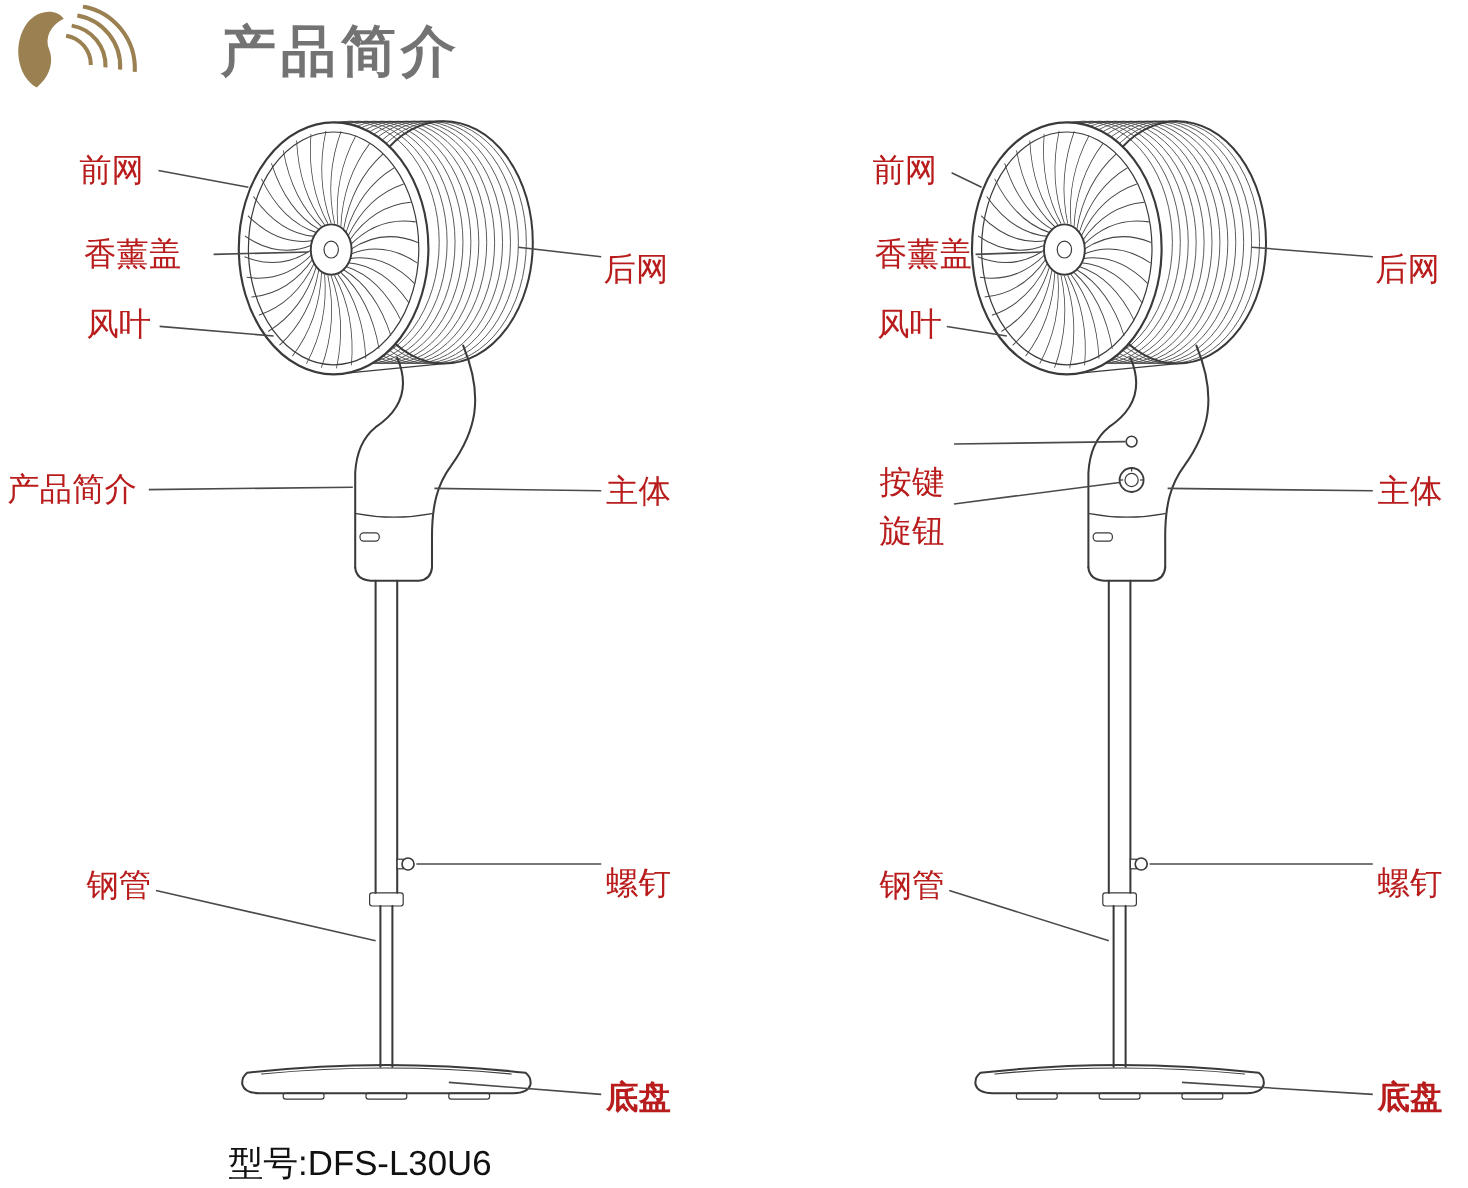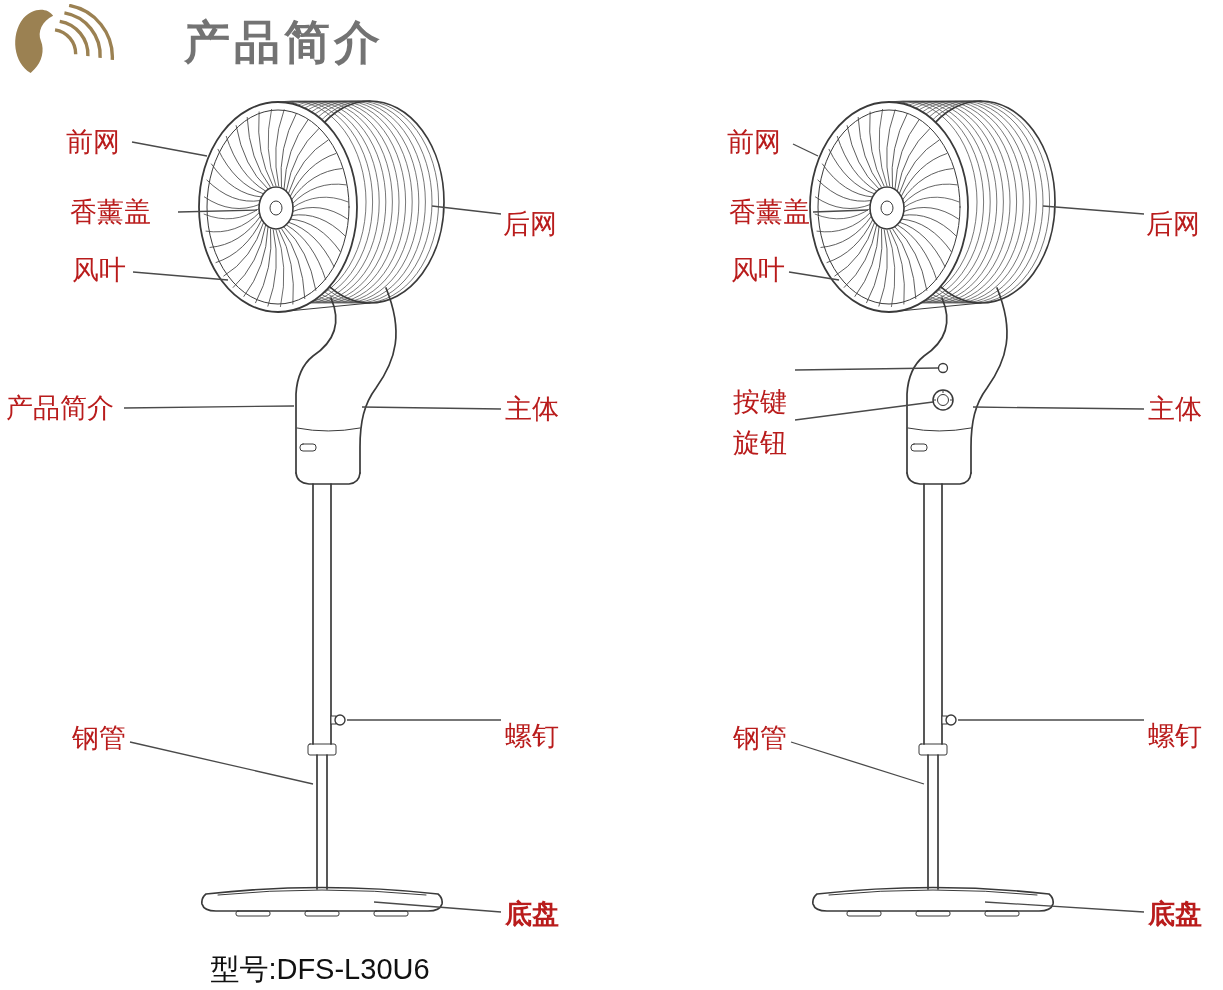--- a/index.html
+++ b/index.html
@@ -36,21 +36,21 @@
   .lb-screw{top:612px;left:505px;margin-top:16px;}
   .lb-base{top:806px;left:505px;font-weight:bold;}
   .pR .lb-front{left:116px;}
   .pR .lb-aroma{left:118px;}
   .pR .lb-blade{left:120px;}
   .pR .lb-steel{left:122px;}
   .pR .lb-rear{left:535px;}
   .pR .lb-main{left:537px;}
   .pR .lb-screw{left:537px;}
   .pR .lb-base{left:537px;}
-  .model{position:absolute;left:0;width:600px;top:858px;text-align:center;font-size:29px;color:#111;padding-left:20px;}
+  .model{position:absolute;left:0;width:600px;top:858px;text-align:center;font-size:29px;color:#111;}
 </style>
 </head>
 <body>
 
 <div class="header">
   <svg class="logo" viewBox="0 0 130 78" aria-hidden="true">
     <path fill="#9b8152" d="M22 72 C 4 62 0 32 14 14 C 24 2 40 2 46 11 C 34 17 29 28 33 38 C 37 48 34 60 26 68 Z"></path>
     <g stroke="#9b8152" fill="none" stroke-width="3.6">
       <path d="M48 26 A 26 26 0 0 1 70 52"></path>
       <path d="M53 17 A 36 36 0 0 1 83 54"></path>

